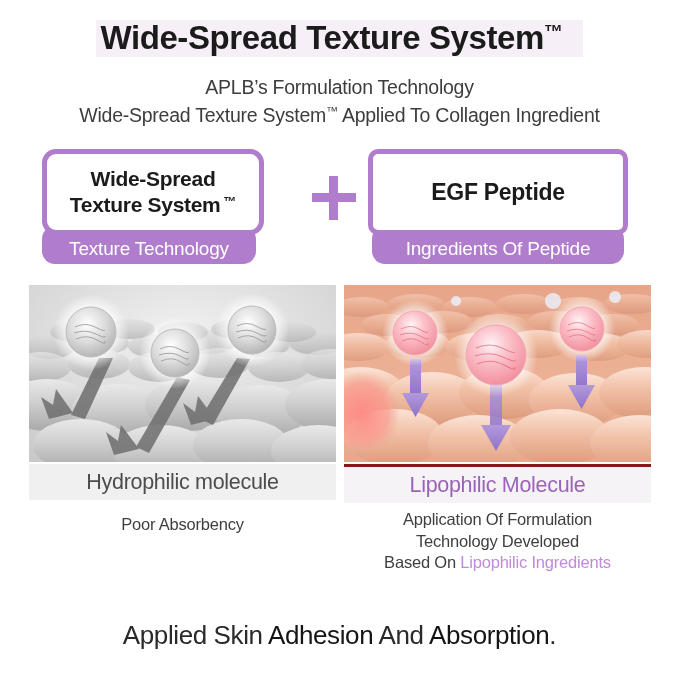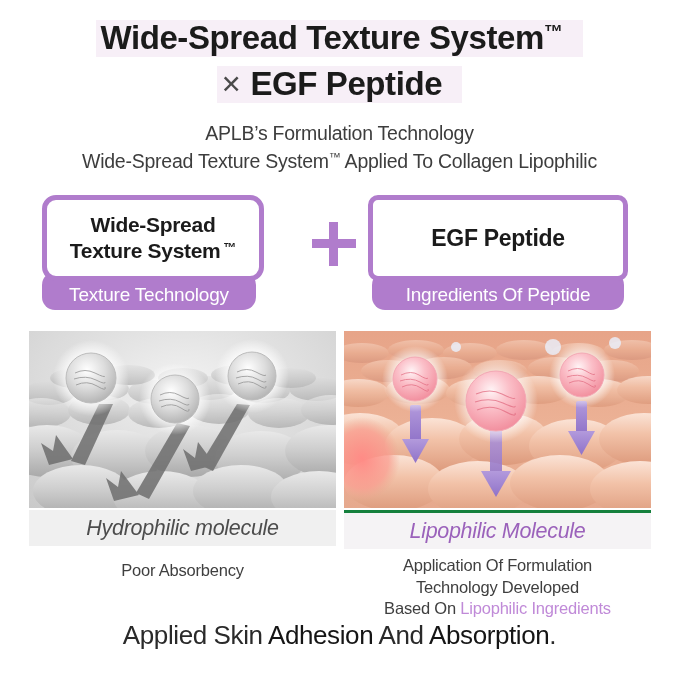--- a/index.html
+++ b/index.html
@@ -145,21 +145,20 @@
   .panels {
     margin-top: 14px;
     height: 220px;
     position: relative;
   }
   .panel {
     position: absolute;
     top: 0;
     width: 298px;
     height: 215px;
-    font-style: italic;
   }
   .panel.left  { left: 29px; }
   .panel.right { left: 344px; }
 
   .panel-img {
     position: absolute;
     top: 0; left: 0;
     width: 307px;
     height: 177px;
     overflow: hidden;
@@ -178,21 +177,21 @@
     line-height: 36px;
     letter-spacing: -0.3px;
   }
   .panel.left .panel-caption {
     background: #f0f0f0;
     color: #4d4d4d;
   }
   .panel.right .panel-caption {
     background: #f5f3f5;
     color: #9b62bb;
-    border-top: 3px solid #15803d;
+    border-top: 3px solid #7f1d1d;
   }
 
   
   .foot {
     position: relative;
     height: 66px;
     padding-left: 44px;
   }
   .foot-left {
     position: absolute;
@@ -230,26 +229,23 @@
   }
   .closing b { font-weight: normal; color: #151515; }
 </style>
 </head>
 <body>
 
 <div class="header">
   <div class="title-line title-line-1">
     <span class="title-hl"><span>Wide-Spread Texture System</span><span class="tm">™</span></span>
   </div>
-  <div class="title-line title-line-2">
-    <span class="title-hl"><span class="title-x">✕</span><span>EGF Peptide</span></span>
-  </div>
   <div class="subtitle">
     <div class="subtitle-line">APLB’s Formulation Technology</div>
-    <div class="subtitle-line"><span>Wide-Spread Texture System</span><span class="tm">™</span><span> Applied To Collagen Lipophilic</span></div>
+    <div class="subtitle-line"><span>Wide-Spread Texture System</span><span class="tm">™</span><span> Applied To Collagen Ingredient</span></div>
   </div>
 </div>
 
 <div class="boxes">
 
   <div class="box-group left">
     <div class="box-outer">
       <div class="box-title">
         <span>Wide-Spread</span><br>
         <span>Texture System</span><span class="tm">™</span>

